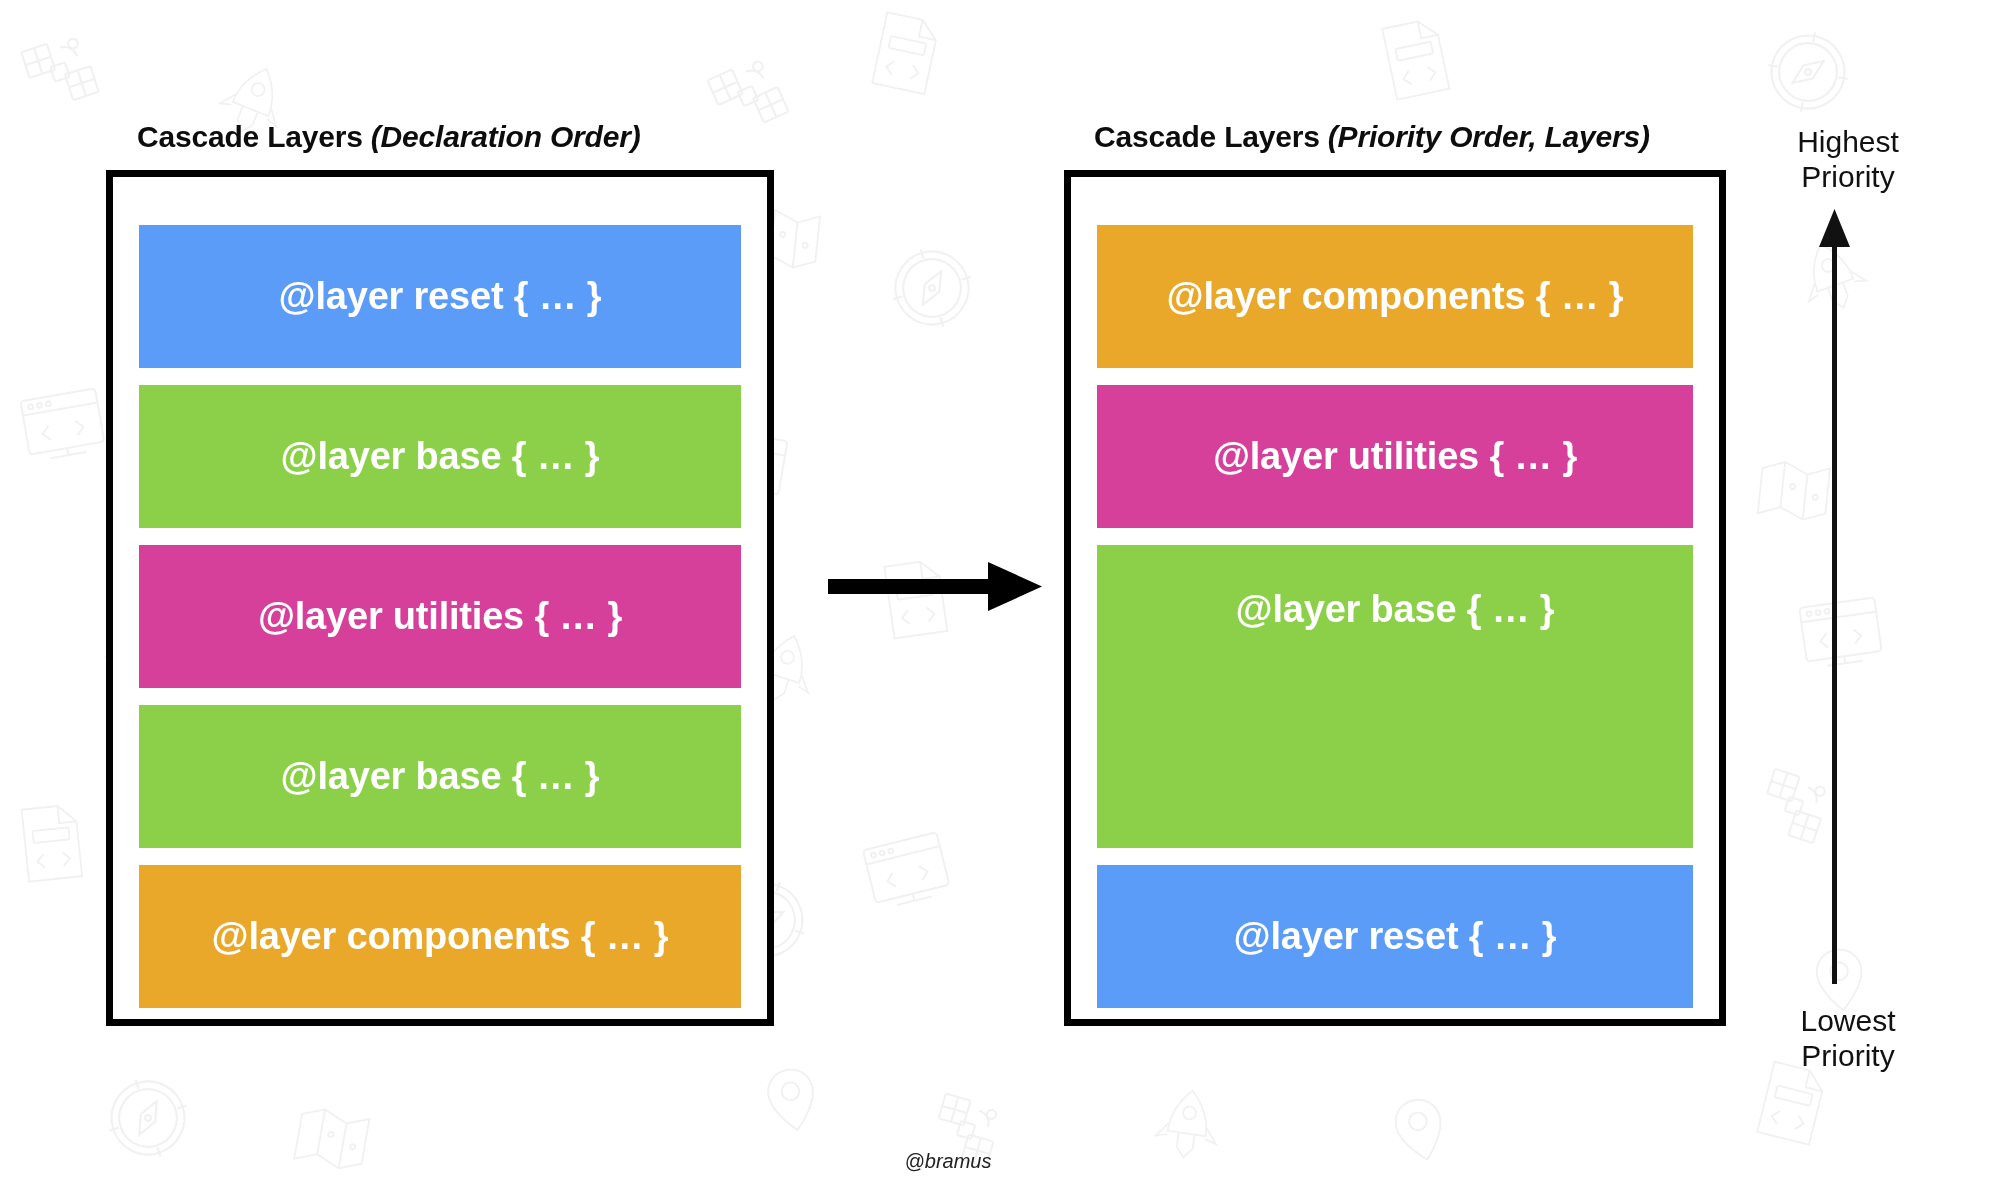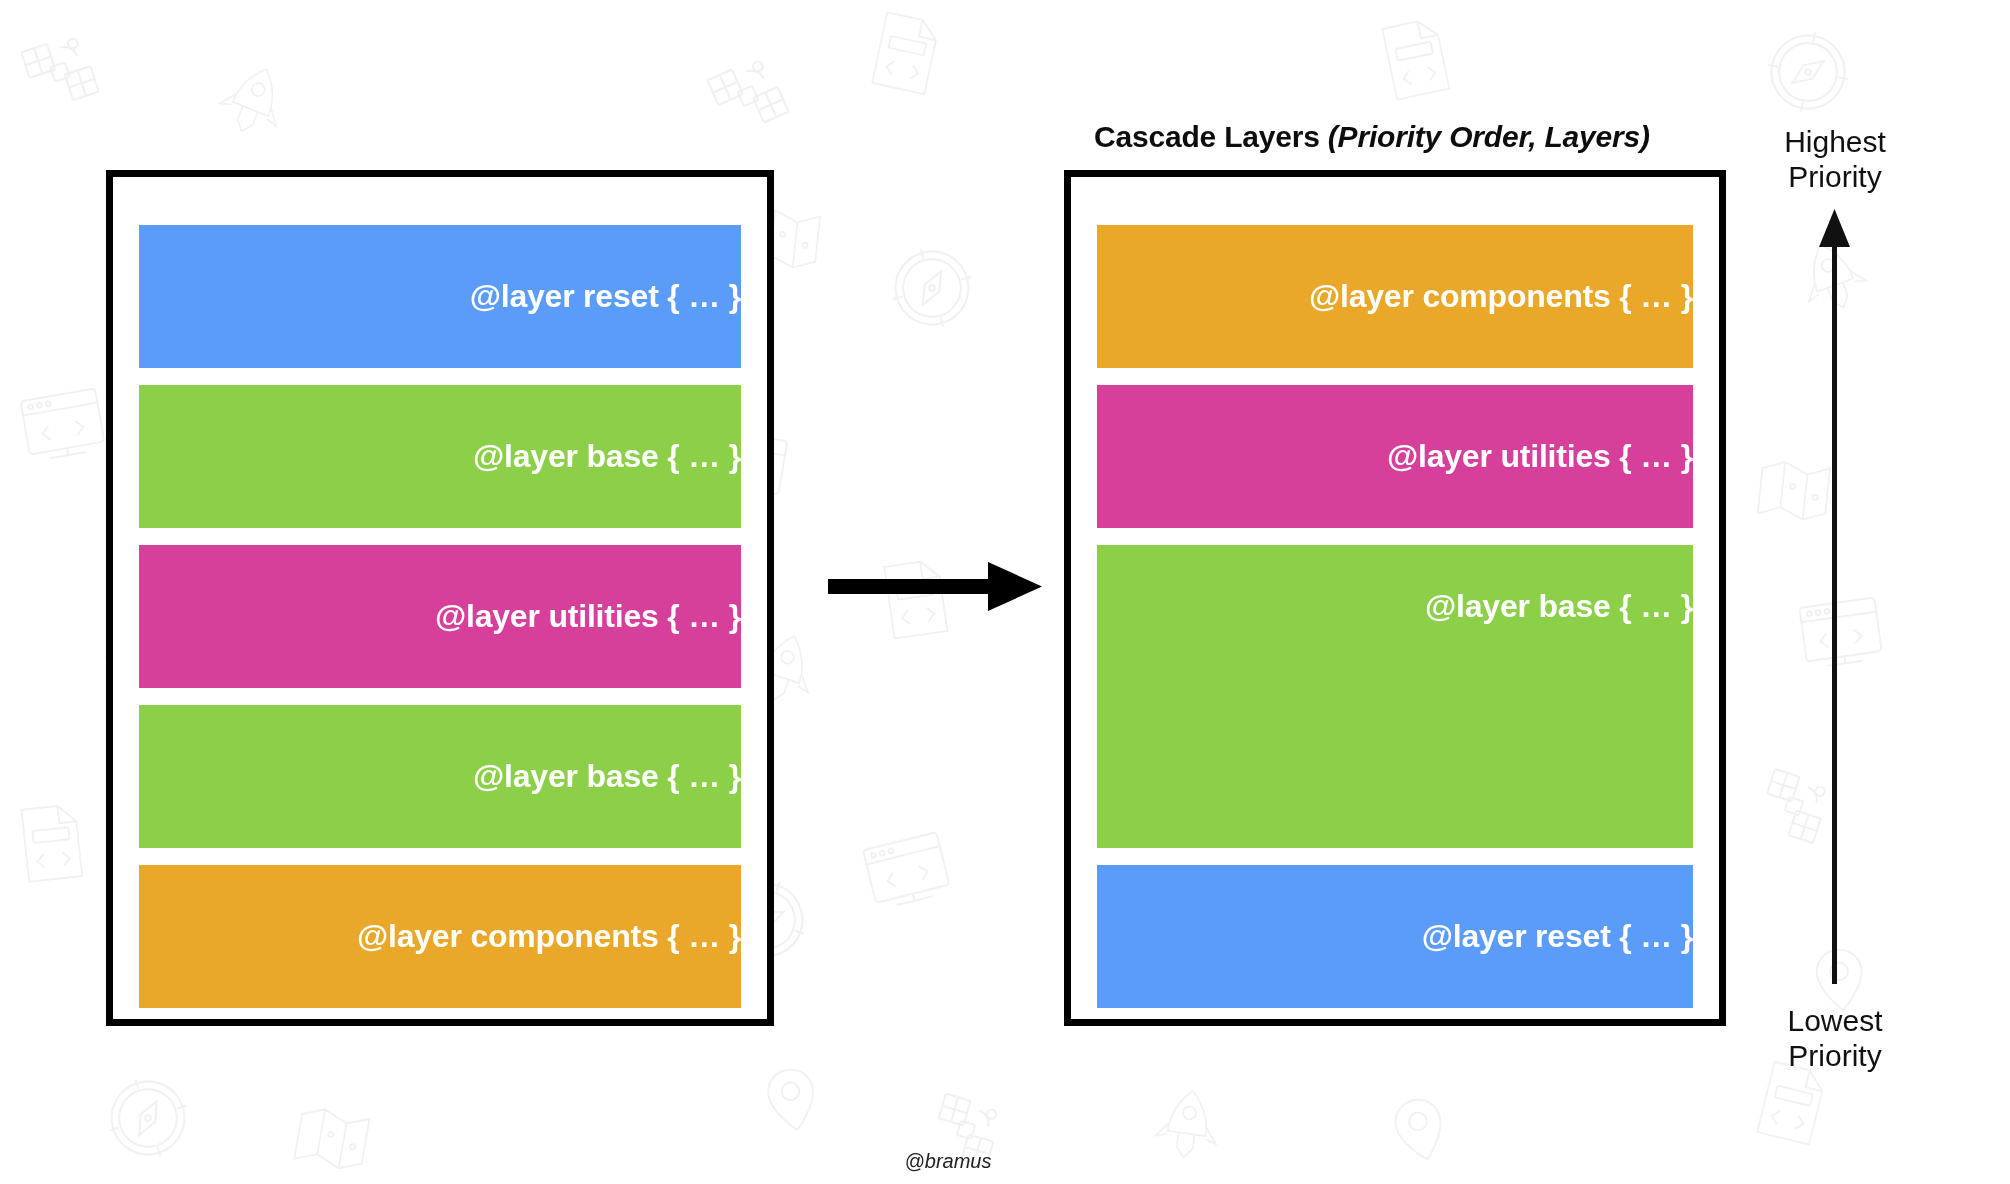--- a/index.html
+++ b/index.html
@@ -66,23 +66,23 @@
     padding: 48px 26px 26px 26px;
     display: flex;
     flex-direction: column;
     gap: 17px;
   }
 
   
   .layer {
     position: relative;
     display: flex;
-    justify-content: flex-end;
+    justify-content: center;
     color: #ffffff;
-    font-size: 32px;
+    font-size: 38px;
     font-weight: 600;
     letter-spacing: -0.2px;
     white-space: nowrap;
   }
   .layer.center { align-items: center; }
   .layer.top    { align-items: flex-start; padding-top: 43px; }
 
   .layer-label { pointer-events: none; }
 
   
@@ -99,21 +99,21 @@
   #priority-axis {
     position: absolute;
     left: 1746px;
     top: 125px;
     width: 178px;
     height: 940px;
     z-index: 3;
   }
   .priority-label {
     position: absolute;
-    left: 0;
+    left: 13px;
     width: 178px;
     text-align: center;
     font-size: 30px;
     line-height: 1.16;
     color: #111111;
     white-space: pre-line;
   }
   #label-highest { top: 0px; }
   #label-lowest  { top: 879px; }
 
@@ -504,20 +504,21 @@
             <path d="M10 28 L36 18 L64 30 L90 20 L90 74 L64 84 L36 72 L10 82 Z"></path>
             <line x1="36" y1="18" x2="36" y2="72"></line>
             <line x1="64" y1="30" x2="64" y2="84"></line>
             <circle cx="48" cy="46" r="3"></circle>
             <circle cx="76" cy="56" r="3"></circle>
           </g>
         </svg>
       </div>
     </div>
 
+  <div class="panel-title" id="title-left"><span>Cascade Layers </span><span class="em">(Declaration Order)</span></div>
 
   <div class="panel" id="panel-left">
     <div class="panel-inner" id="layers-left">
         <div class="layer center" style="background: rgb(91, 156, 248); height: 143px; flex: 0 0 143px;">
           <span class="layer-label">@layer reset { … }</span>
         </div>
         <div class="layer center" style="background: rgb(140, 208, 74); height: 143px; flex: 0 0 143px;">
           <span class="layer-label">@layer base { … }</span>
         </div>
         <div class="layer center" style="background: rgb(214, 64, 155); height: 143px; flex: 0 0 143px;">

